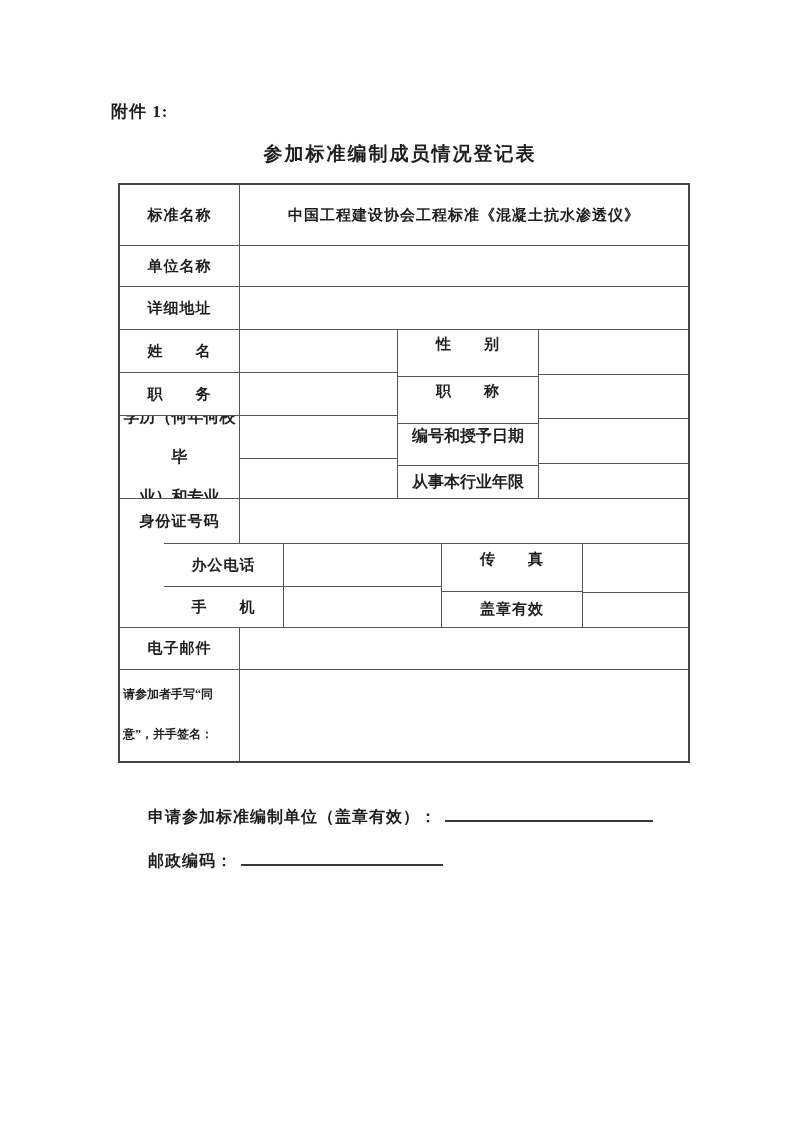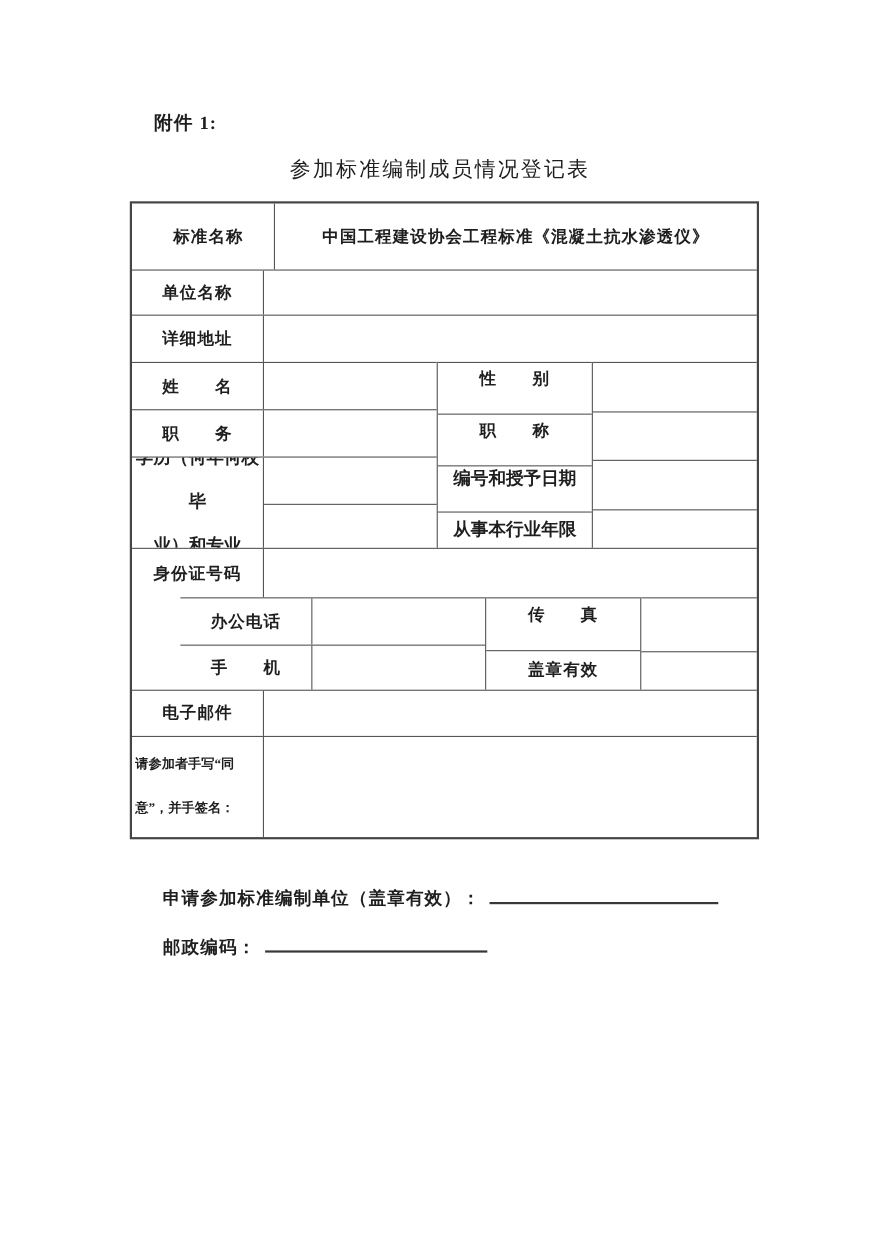--- a/index.html
+++ b/index.html
@@ -6,27 +6,27 @@
   .page{
     position:relative;
     width:800px;height:1130px;
     background:#ffffff;
     font-family:"Liberation Serif","DejaVu Serif",serif;
     color:#1e1e1e;
     margin:0 auto;
     overflow:hidden;
   }
   .attachment{
-    position:absolute;left:140px;top:100px;
+    position:absolute;left:111px;top:100px;
     font-size:17px;font-weight:700;letter-spacing:1px;
   }
   .title{
     position:absolute;left:0;top:141px;width:800px;
     margin:0;text-align:center;
-    font-size:19px;font-weight:400;letter-spacing:2px;
+    font-size:19px;font-weight:700;letter-spacing:2px;
   }
   .form-table{
     position:absolute;left:118px;top:183px;
     width:572px;height:580px;
     border:2px solid #454545;
     box-sizing:border-box;
     display:flex;flex-direction:column;
     background:#fff;
   }
   .row{display:flex;box-sizing:border-box;flex:none;}
@@ -39,21 +39,21 @@
     display:flex;align-items:center;justify-content:center;
     font-size:15px;font-weight:700;letter-spacing:1px;
     overflow:hidden;
   }
   .w-label{width:119px;flex:none;}
   .w-val1{width:158px;flex:none;}
   .w-label2{width:141px;flex:none;}
   .grow{flex:1;}
   .half-left{width:277px;display:flex;flex-direction:column;flex:none;box-sizing:border-box;}
   .vstack{display:flex;flex-direction:column;box-sizing:border-box;}
-  .h60{height:60px;margin-left:10px;} .h41{height:41px;} .h43{height:43px;} .h83{height:83px;}
+  .h60{height:60px;} .h41{height:41px;} .h43{height:43px;} .h83{height:83px;}
   .h37{height:37px;} .h46{height:46px;} .h38{height:38px;} .h49{height:49px;}
   .h45{height:45px;} .h84{height:84px;padding-left:44px;} .h169{height:169px;}
   .h42{height:42px;} .h92{height:92px;} .h40{height:40px;} .h44{height:44px;}
   .pre{white-space:pre-line;}
   .small-label{font-size:16px;letter-spacing:0;line-height:40px;text-align:center;padding:0 1px;}
   .sig-label{
     font-size:12px;letter-spacing:0;line-height:40px;
     align-items:flex-start;justify-content:flex-start;
     text-align:right;padding:4px 3px 0 3px;
   }

